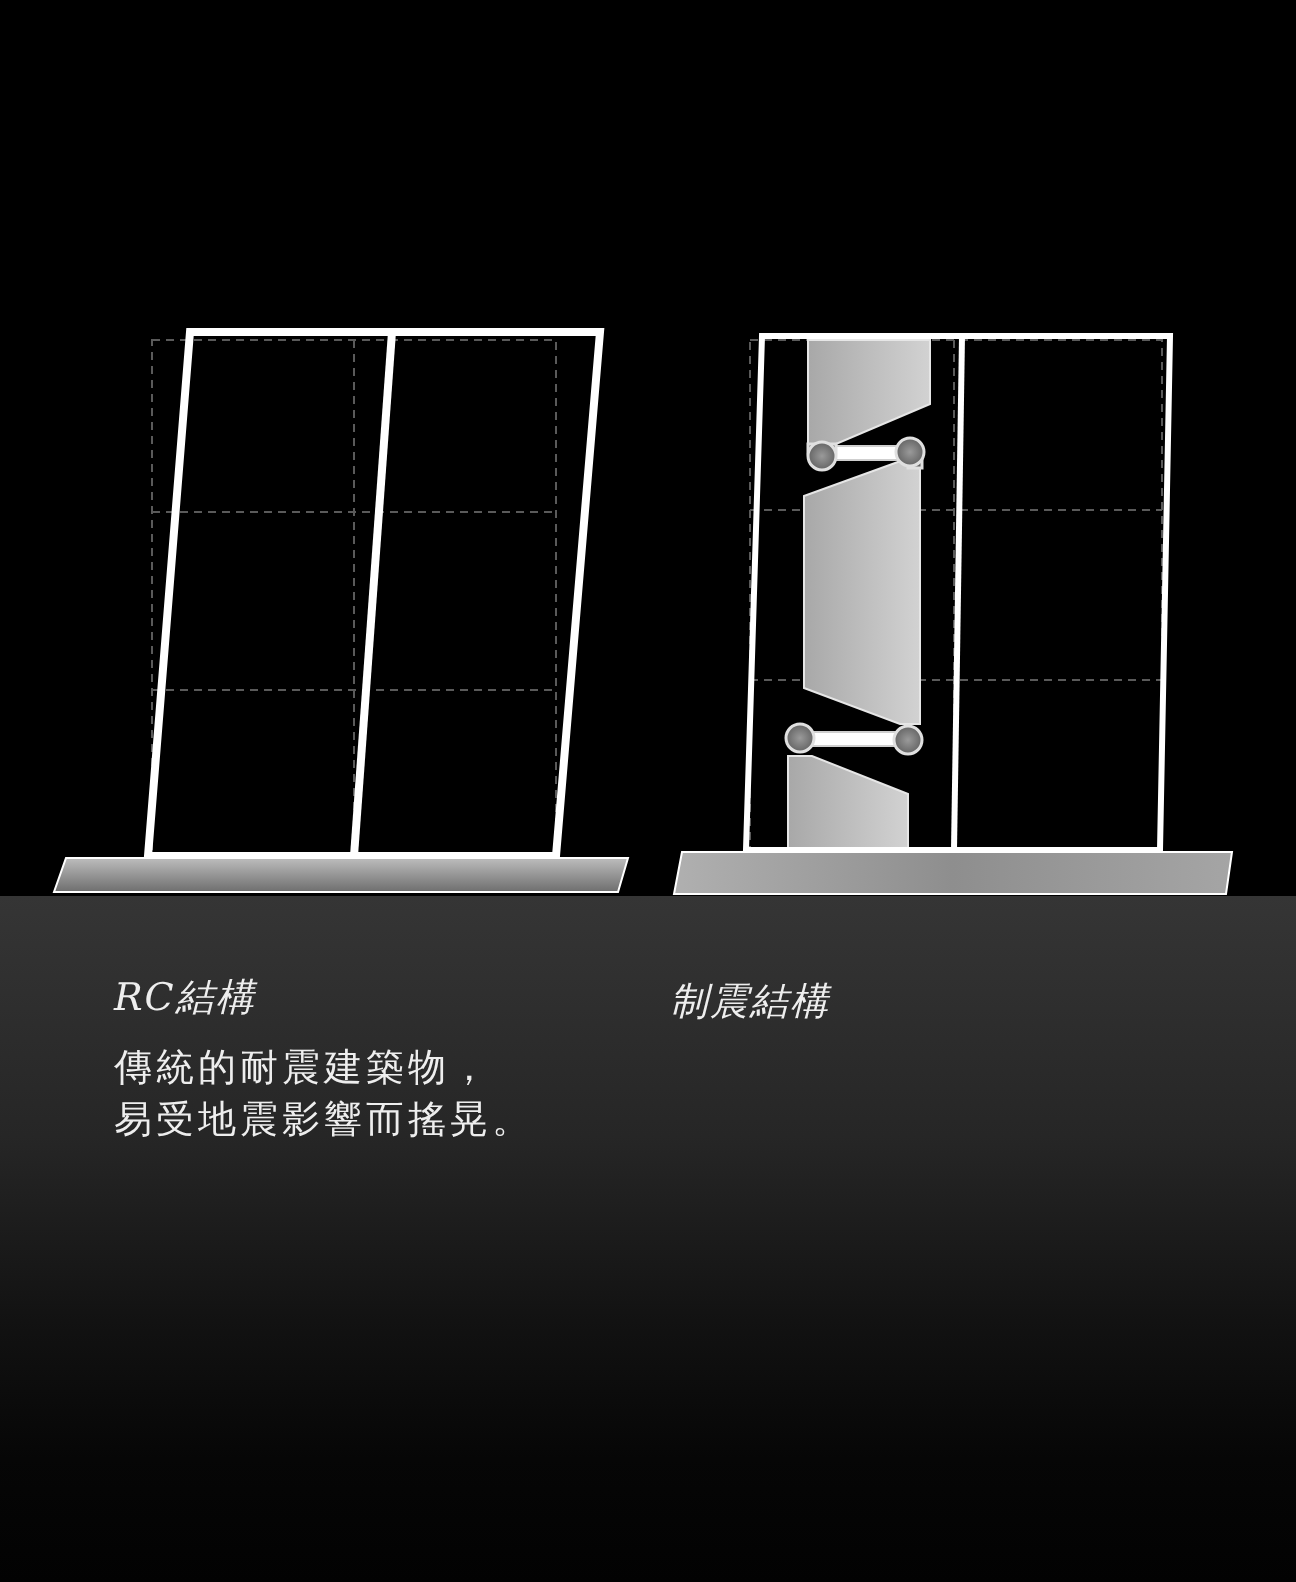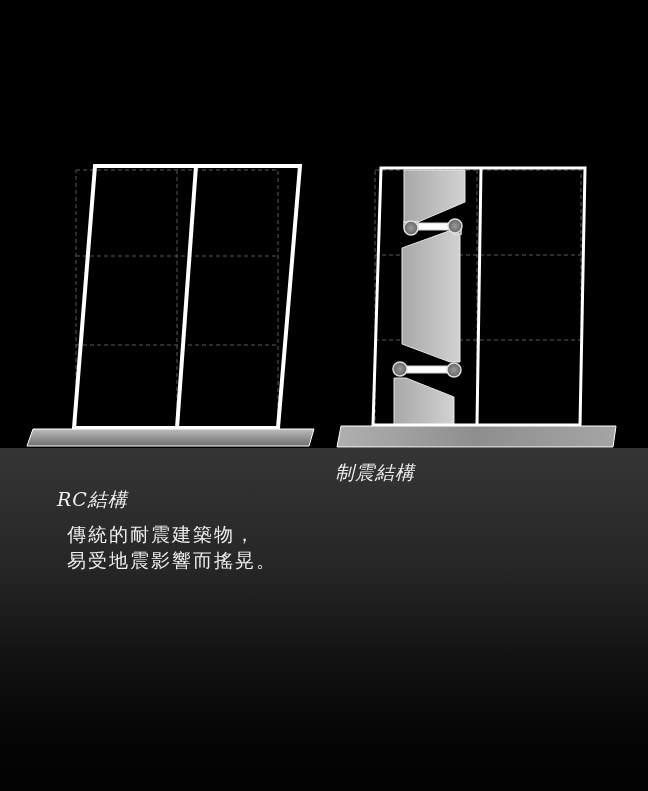--- a/index.html
+++ b/index.html
@@ -9,23 +9,23 @@
     font-family: "DejaVu Serif", "Liberation Serif", serif;
   }
   .top-area { position:absolute; left:0; top:0; width:648px; height:448px; background:#000; }
   .bottom-area {
     position:absolute; left:0; top:448px; width:648px; height:343px;
     background: linear-gradient(to bottom, #353535 0%, #262626 35%, #121212 62%, #060606 82%, #020202 100%);
   }
   svg.diagram { position:absolute; left:0; top:0; }
   .caption { position:absolute; color:#eeeeee; }
   .caption .title { font-size:19px; letter-spacing:1px; margin:0 0 10px 0; line-height:24px;font-style:italic; }
-  .caption .desc { font-size:19px; line-height:26px; letter-spacing:2px; margin:10px; white-space:pre-line; }
+  .caption .desc { font-size:19px; line-height:26px; letter-spacing:2px; margin:0; white-space:pre-line; }
   #cap-rc { left:57px; top:487px; width:260px; }
-  #cap-damp { left:335px; top:460px; width:300px; }
+  #cap-damp { left:335px; top:489px; width:300px; }
 </style>
 </head>
 <body>
 
 <div class="top-area"></div>
 <div class="bottom-area"></div>
 
 <svg class="diagram" width="648" height="460" viewBox="0 0 648 460">
   <defs>
     <linearGradient id="plateGrad" x1="0" y1="0" x2="0" y2="1">

